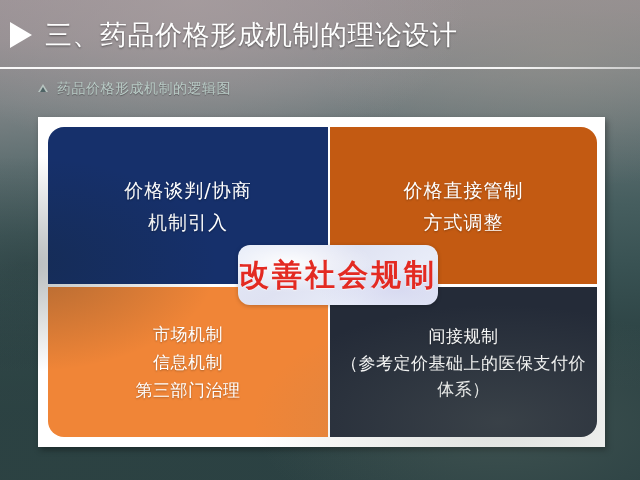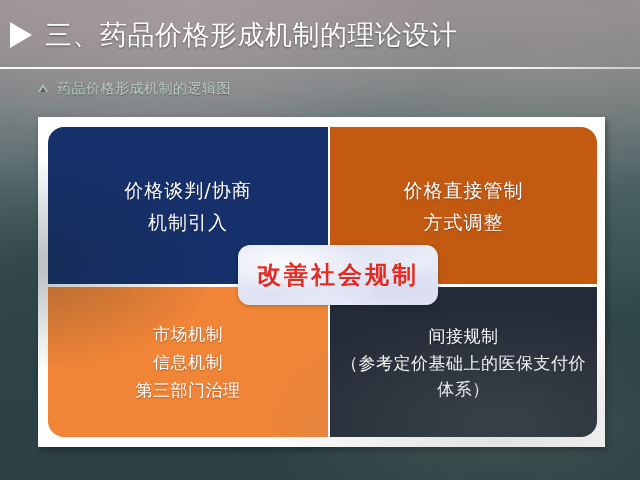--- a/index.html
+++ b/index.html
@@ -199,21 +199,21 @@
       radial-gradient(ellipse 55% 60% at 80% 75%, rgba(214,216,240,0.9) 0%, rgba(214,216,240,0) 72%),
       linear-gradient(150deg, #e3e9f7 0%, #dfe2f2 40%, #e8ecf8 70%, #dfe4f4 100%);
     box-shadow: 0 1px 4px rgba(0,0,0,0.22);
     display: flex;
     align-items: center;
     justify-content: center;
     z-index: 5;
   }
   .center-badge .badge-text {
     color: #e32a22;
-    font-size: 24px;
+    font-size: 30px;
     line-height: 28px;
     letter-spacing: 3px;
     font-family: "DejaVu Serif", "Liberation Serif", serif;
     font-weight: 600;
     text-shadow: 0 1px 1px rgba(255,255,255,0.6);
     white-space: nowrap;
   }
 </style>
 </head>
 <body>

